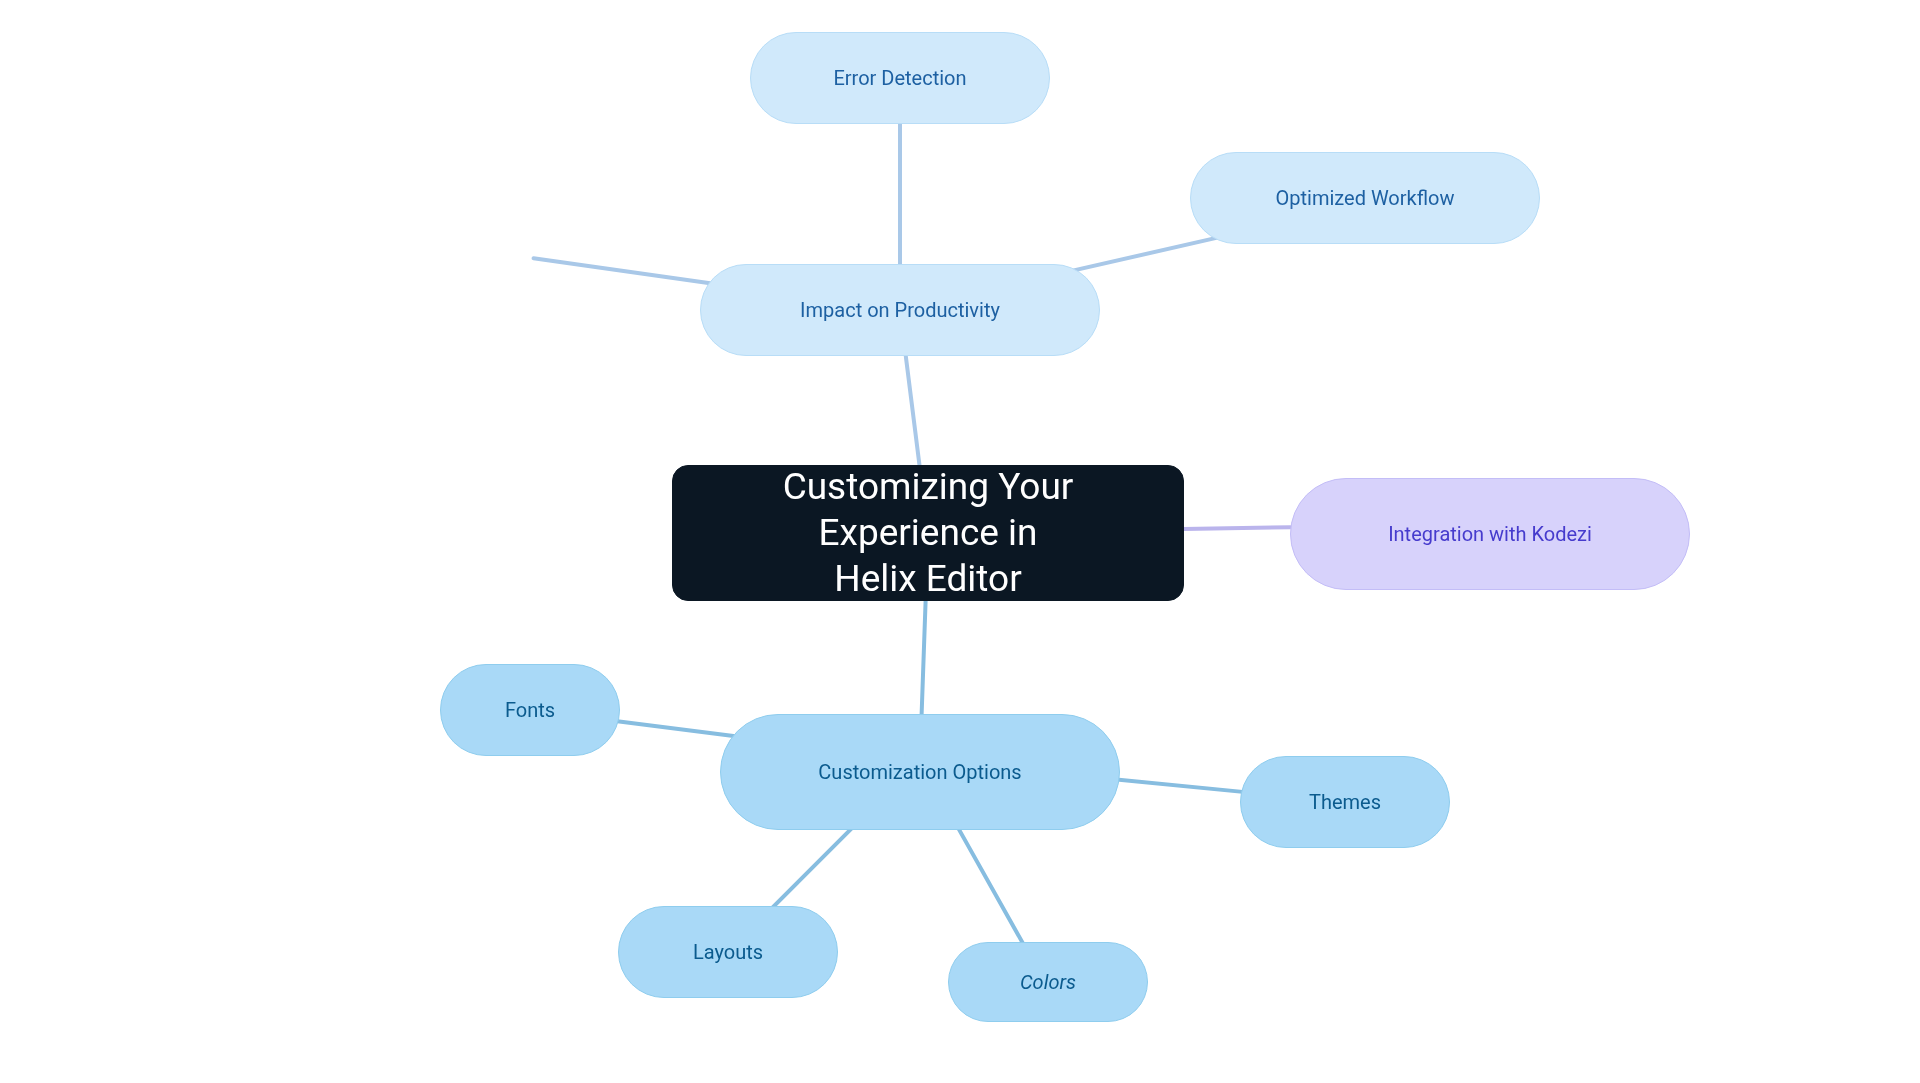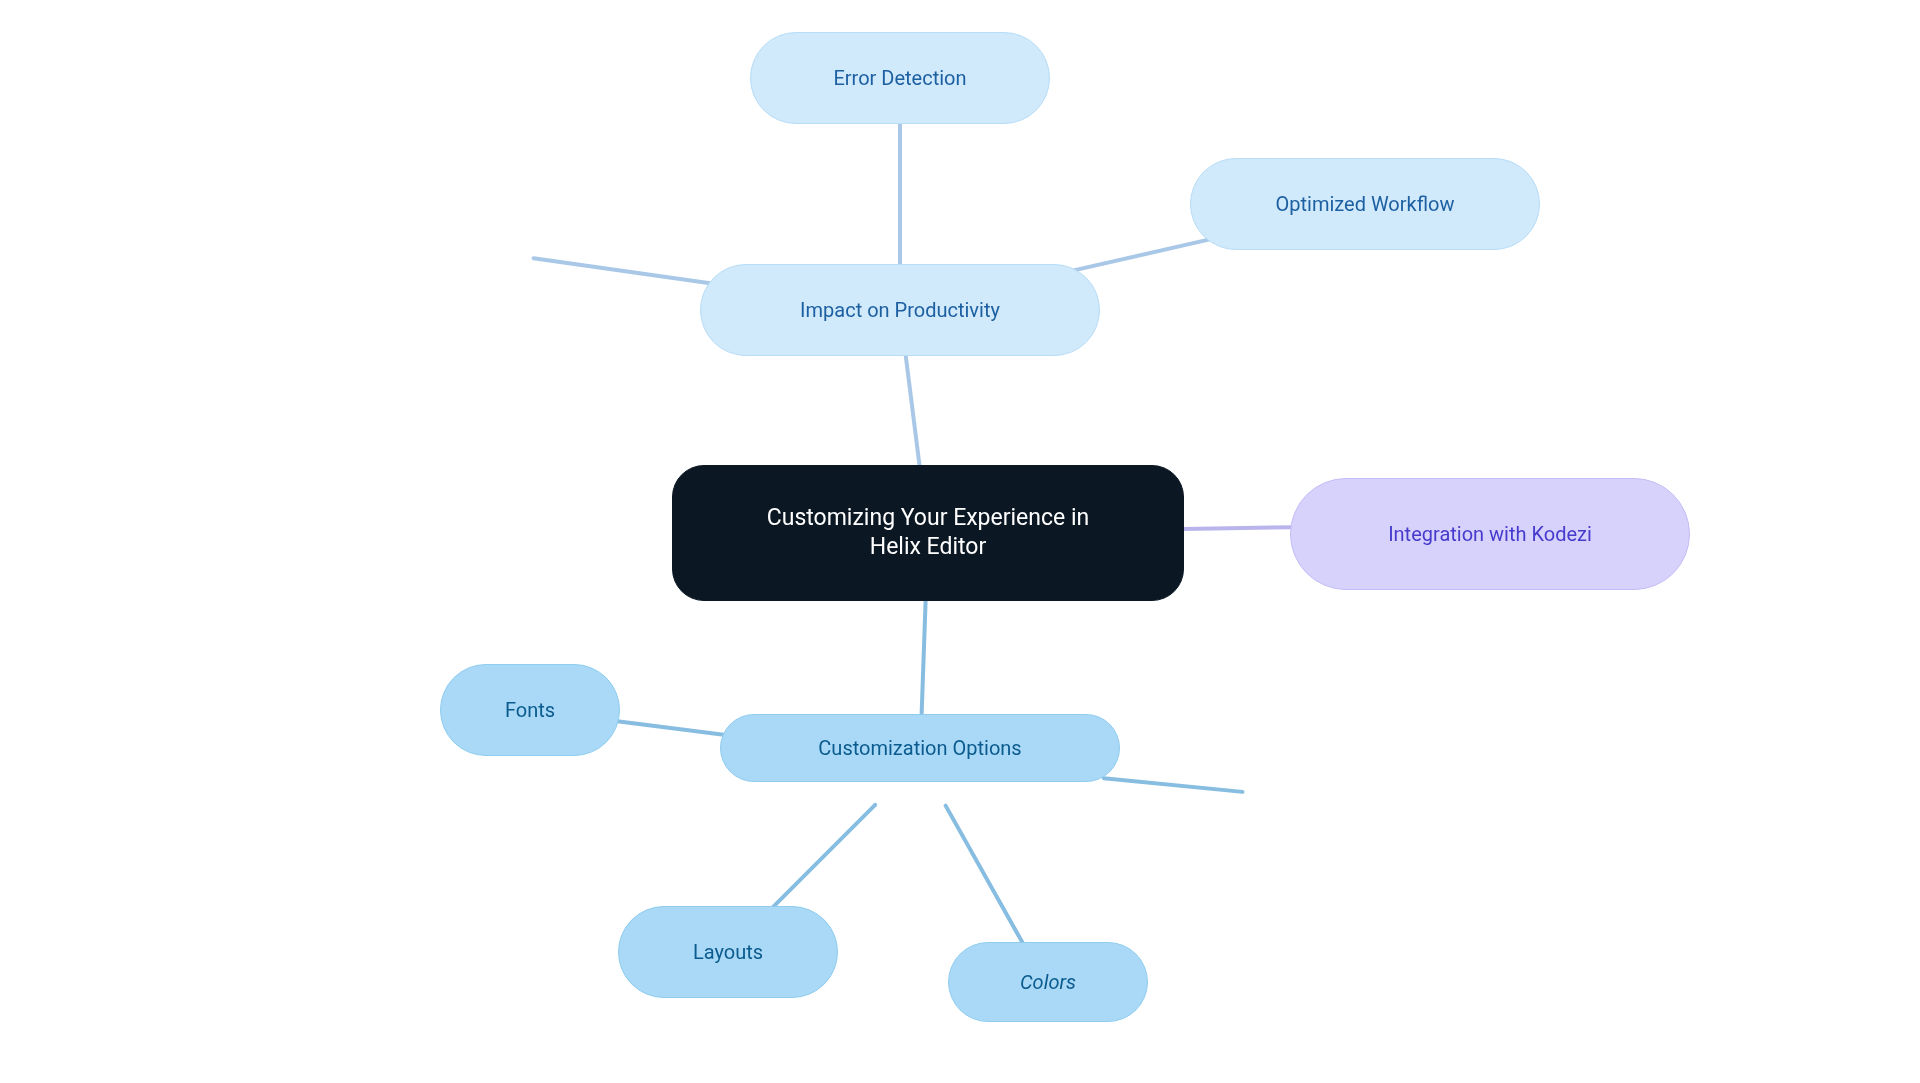--- a/index.html
+++ b/index.html
@@ -25,22 +25,22 @@
     text-align: center;
     border-radius: 999px;
     font-size: 20px;
     line-height: 1.25;
     padding: 0 32px;
     white-space: pre-line;
   }
   .node-root {
     background: #0b1723;
     color: #ffffff;
-    font-size: 23px;
-    border-radius: 32px;
+    font-size: 37px;
+    border-radius: 16px;
     border: 1px solid #0b1723;
   }
   .node-light {
     background: #d0e9fb;
     color: #1d60a2;
     border: 1.5px solid #b8ddf7;
   }
   .node-mid {
     background: #a9d9f7;
     color: #0b5b8e;
@@ -70,25 +70,26 @@
     </svg>
 
   <div class="node node-root" style="left: 672px; top: 465px; width: 512px; height: 136px;">Customizing Your Experience in
 Helix Editor</div>
 
   <div class="node node-light" style="left: 700px; top: 264px; width: 400px; height: 92px;">Impact on Productivity</div>
 
 
   <div class="node node-light" style="left: 750px; top: 32px; width: 300px; height: 92px;">Error Detection</div>
 
-  <div class="node node-light" style="left: 1190px; top: 158px; width: 350px; height: 92px;">Optimized Workflow</div>
+  <div class="node node-light" style="left: 1190px; top: 152px; width: 350px; height: 92px;">Optimized Workflow</div>
 
   <div class="node node-purple" style="left: 1290px; top: 478px; width: 400px; height: 112px;">Integration with Kodezi</div>
 
-  <div class="node node-mid" style="left: 720px; top: 714px; width: 400px; height: 68px;">Customization Options</div>
+  <div class="node node-mid" style="left: 720px; top: 714px; width: 400px; height: 116px;">Customization Options</div>
 
   <div class="node node-mid" style="left: 440px; top: 664px; width: 180px; height: 92px;">Fonts</div>
 
+  <div class="node node-mid" style="left: 1240px; top: 756px; width: 210px; height: 92px;">Themes</div>
 
   <div class="node node-mid" style="left: 618px; top: 906px; width: 220px; height: 92px;">Layouts</div>
 
   <div class="node node-mid" style="left: 948px; top: 942px; width: 200px; height: 80px; font-style: italic;">Colors</div>
 </div>
 
 </body></html>

